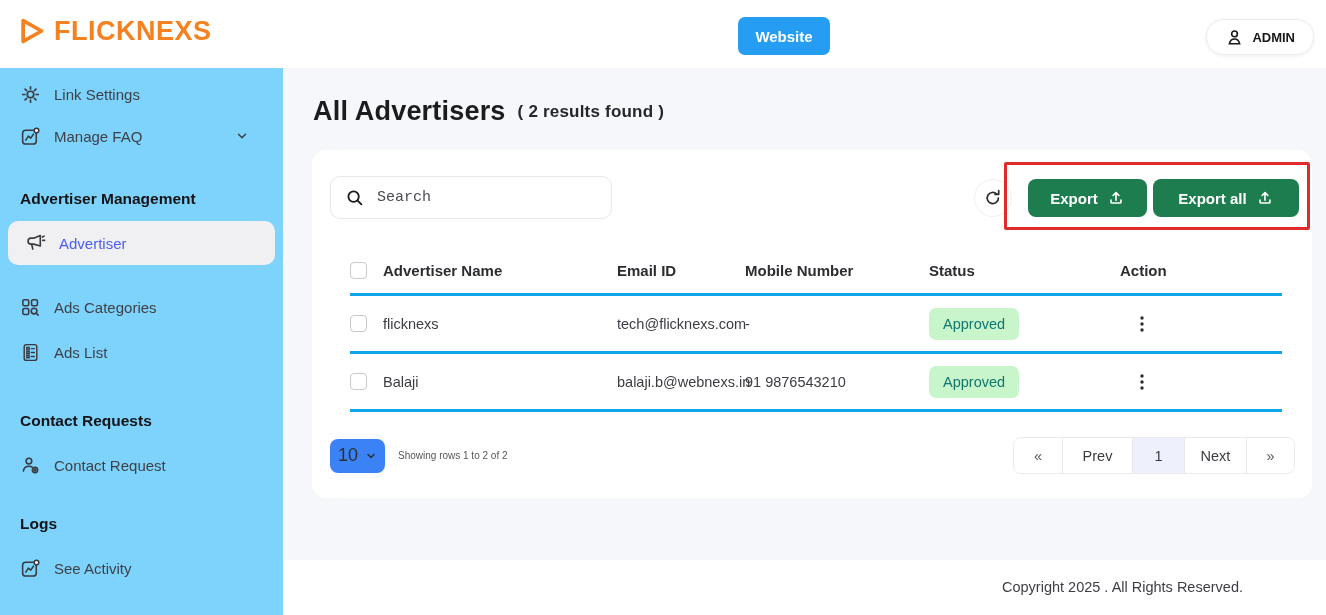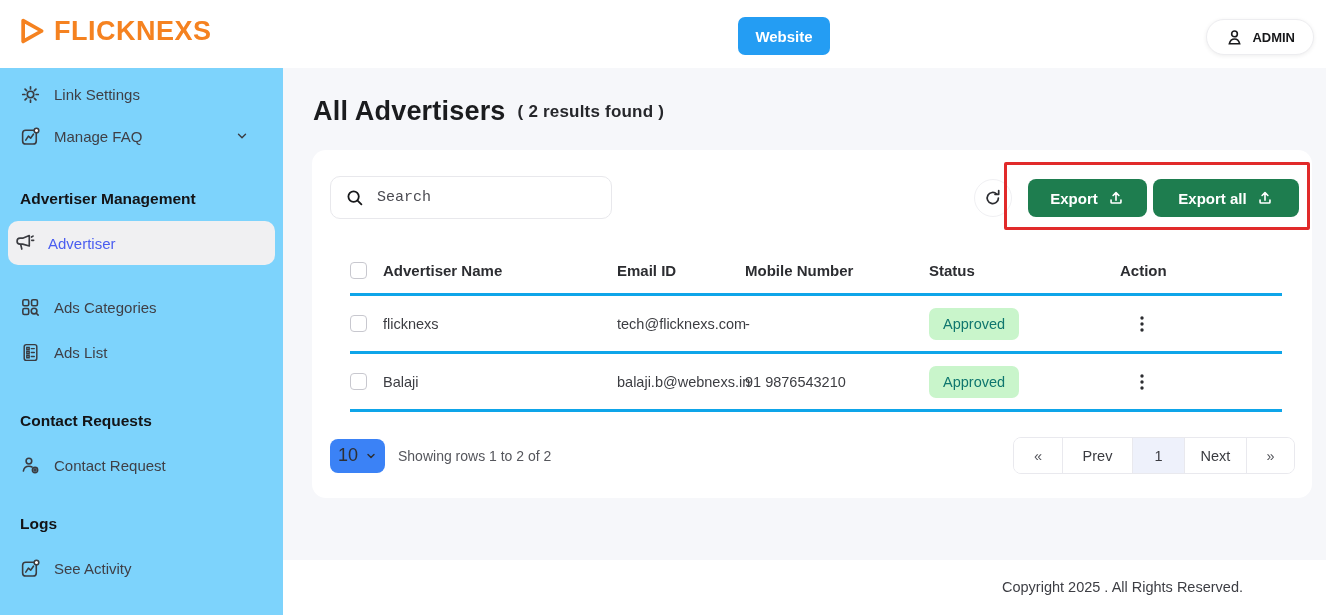--- a/index.html
+++ b/index.html
@@ -21,21 +21,21 @@
 
   
   .sidebar { position:absolute; left:0; top:68px; width:283px; height:547px; background:#7dd3fc; }
   .sb-item { position:absolute; left:0; width:283px; height:28px; display:flex;
              align-items:center; gap:13px; padding:0 20px; font-size:15px; color:#3f3f46;
              cursor:pointer; }
   .sb-item .lbl { white-space:nowrap; }
   .sb-header { position:absolute; left:20px; font-size:15.5px; font-weight:800; color:#131316; }
   .sb-active { position:absolute; left:8px; width:267px; height:44px; background:#f0f0f2;
                border-radius:10px; display:flex; align-items:center; gap:13px;
-               padding:0 5px; font-size:15px; color:#4a5df0; cursor:pointer; }
+               padding:0 16px; font-size:15px; color:#4a5df0; cursor:pointer; }
   .chev { margin-left:auto; }
 
   
   .main { position:absolute; left:283px; top:68px; width:1043px; height:492px;
           background:#f6f7fa; }
   .page-title { position:absolute; left:30px; top:28px; font-size:27px; font-weight:800;
                 color:#1b1c1e; letter-spacing:.2px; }
   .results { font-size:17px; font-weight:700; color:#26272b; margin-left:12px;
              position:relative; top:-3px; }
 
@@ -75,21 +75,21 @@
   .badge { display:inline-block; padding:8px 14px; border-radius:7px; background:#c9f5cb;
            color:#0f766e; font-size:14.5px; }
   .dots { margin-left:14px; cursor:pointer; display:inline-flex; }
 
   
   .pagbar { position:absolute; left:0; top:287px; width:1000px; height:37px;
             padding:0 17px 0 18px; display:flex; align-items:center; }
   .size-select { width:55px; height:34px; background:#3b82f6; border-radius:8px;
                  display:flex; align-items:center; justify-content:center; gap:7px;
                  font-size:18px; color:#2e2f33; cursor:pointer; }
-  .summary { margin-left:13px; font-size:14px; color:#55565c; }
+  .summary { margin-left:13px; font-size:10px; color:#55565c; }
   .paggroup { margin-left:auto; height:37px; display:flex; align-items:stretch;
               border:1px solid #e9e9ee; border-radius:8px; overflow:hidden; background:#fff; }
   .pagcell { display:flex; align-items:center; justify-content:center; font-size:14.5px;
              color:#3a3b40; border-left:1px solid #e9e9ee; cursor:pointer; background:#fff; }
   .pagcell:first-child { border-left:none; }
   .pc-first,.pc-last { width:48px; color:#55565c; }
   .pc-prev { width:70px; } .pc-next { width:62px; }
   .pc-page { width:52px; background:#eef1fb; }
 
   

